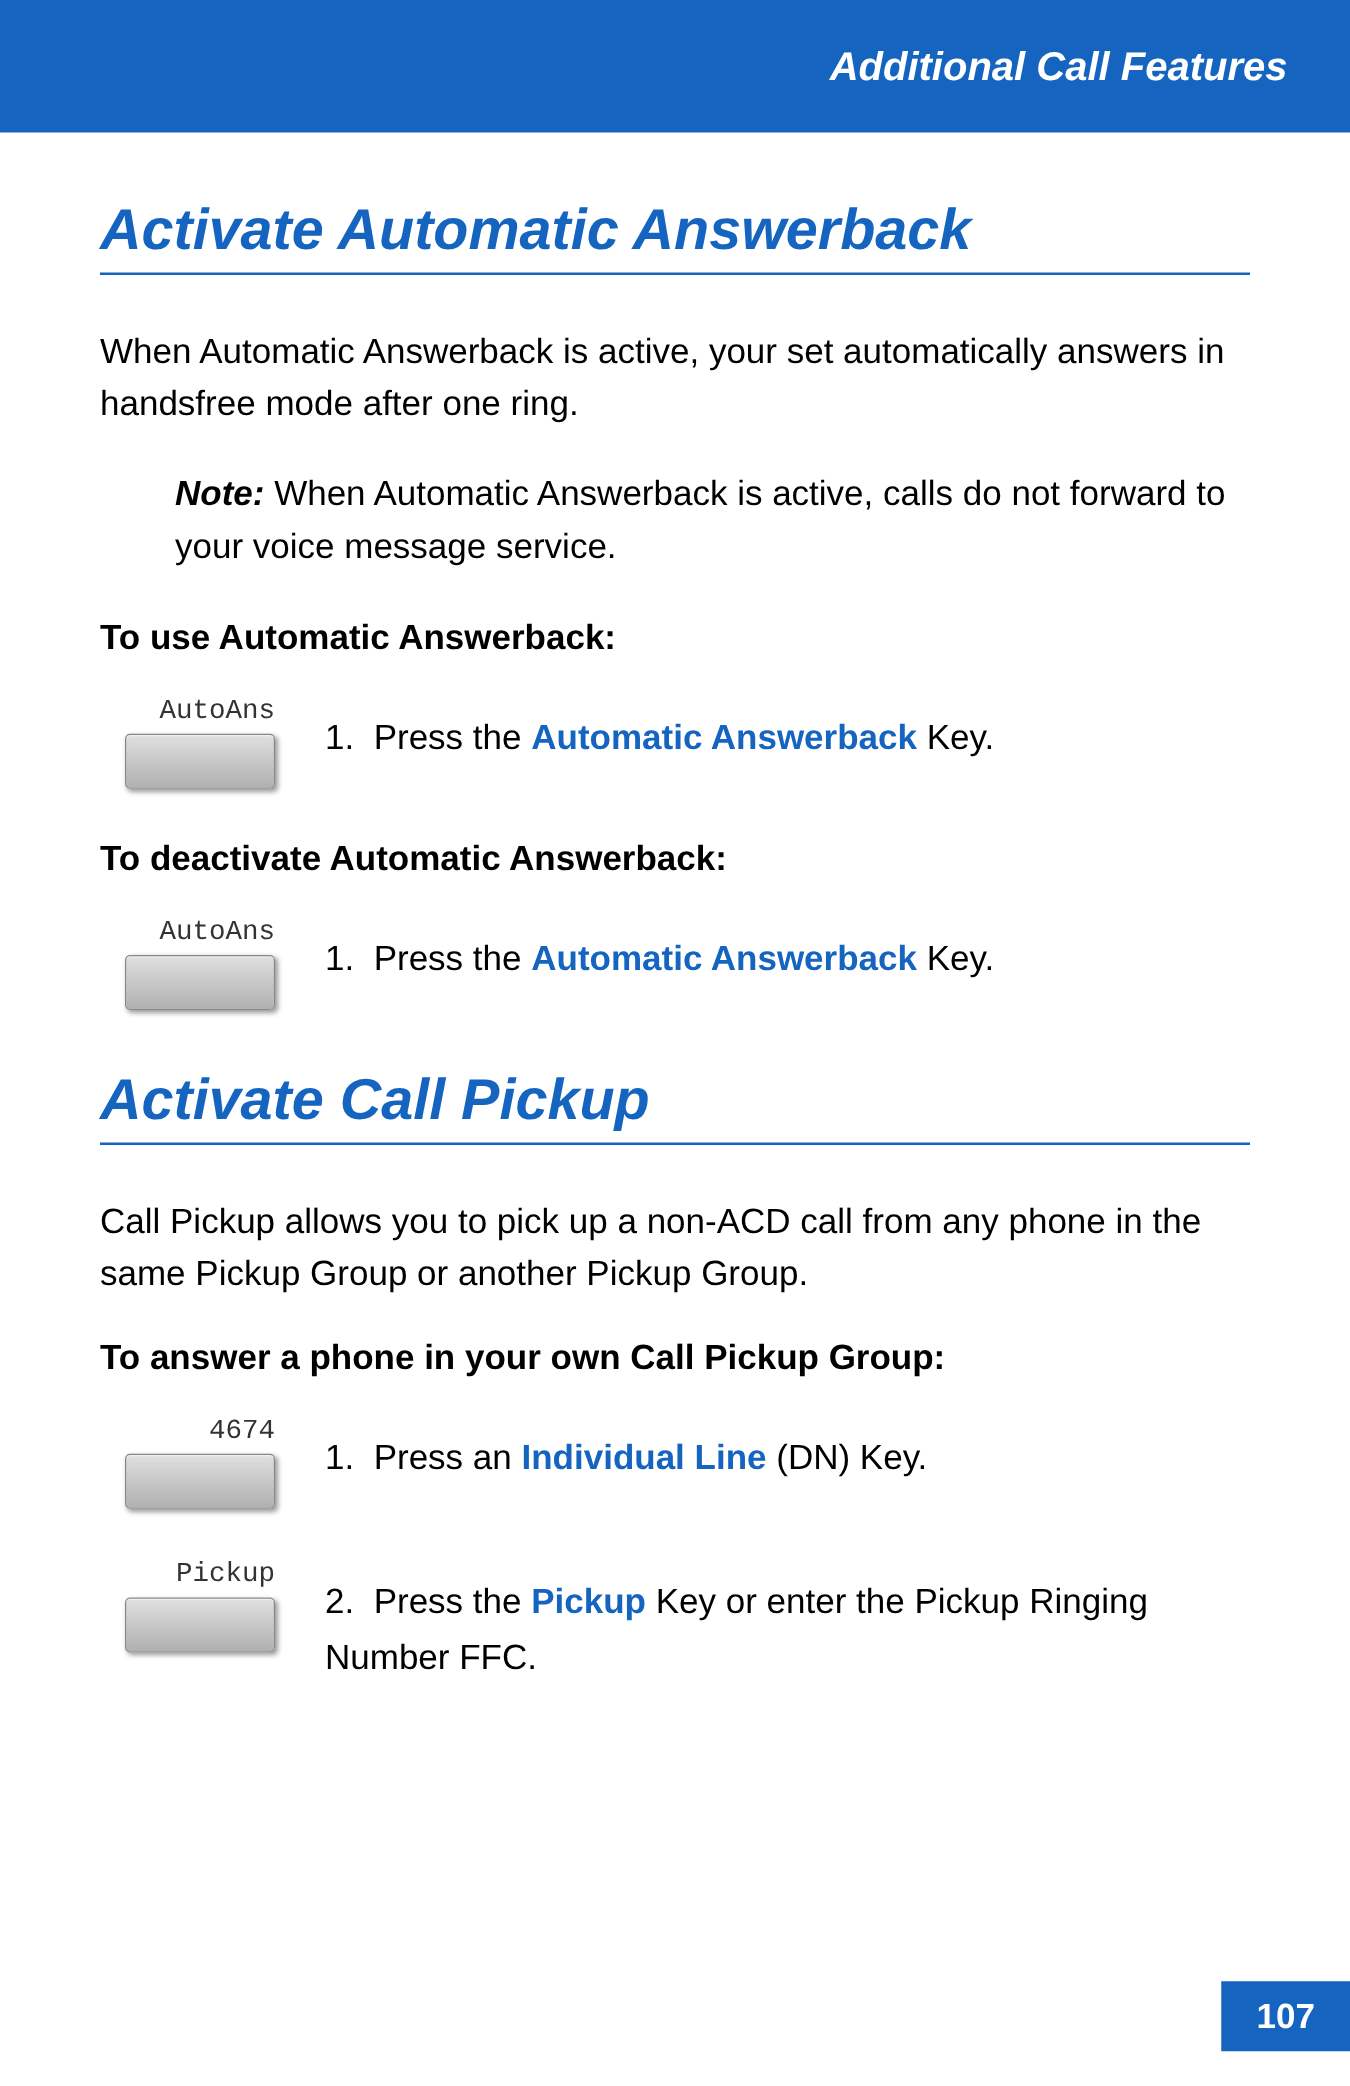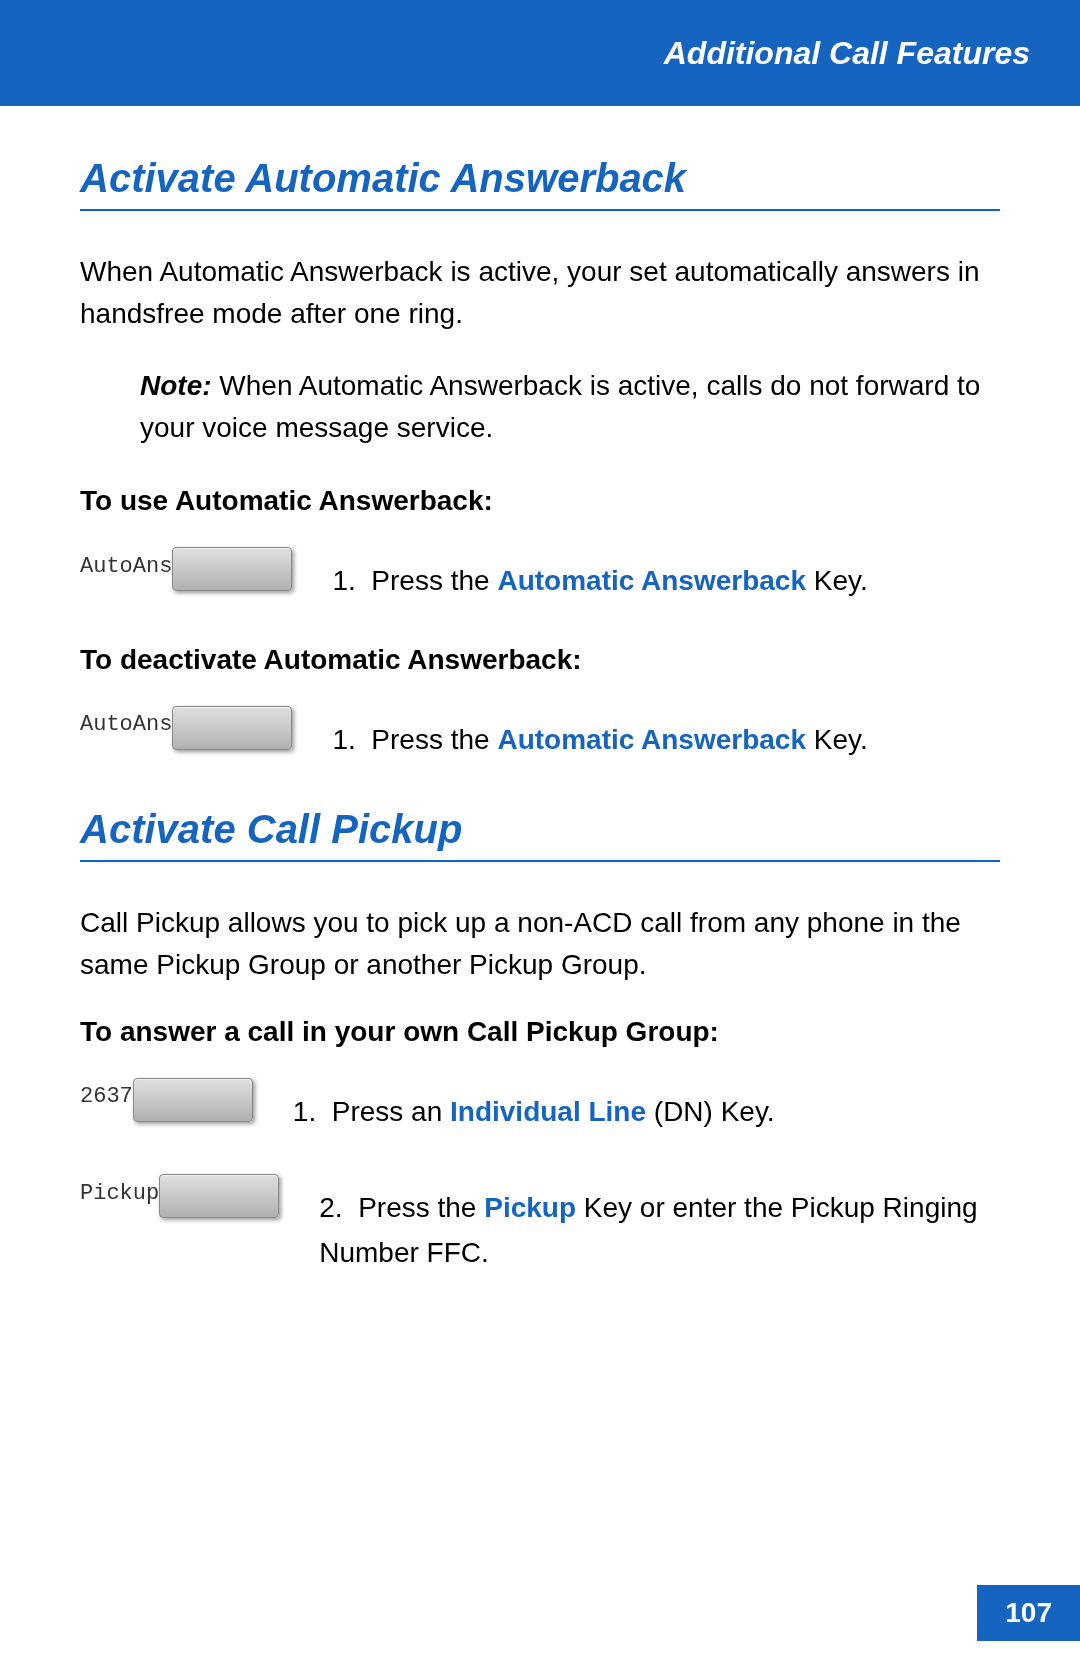--- a/index.html
+++ b/index.html
@@ -30,21 +30,21 @@
       font-size: 32px;
       font-style: italic;
     }
 
     .page-content {
       padding: 50px 80px 80px 80px;
     }
 
     .section-title {
       color: #1565c0;
-      font-size: 40px;
+      font-size: 46px;
       font-weight: bold;
       font-style: italic;
       margin-bottom: 8px;
     }
 
     .section-divider {
       border: none;
       border-top: 2px solid #1565c0;
       margin-bottom: 40px;
     }
@@ -76,22 +76,22 @@
 
     .instruction-row {
       display: flex;
       align-items: flex-start;
       margin-bottom: 40px;
       gap: 40px;
     }
 
     .key-button-container {
       display: flex;
-      flex-direction: row;
-      align-items: center;
+      flex-direction: column;
+      align-items: flex-end;
       min-width: 140px;
     }
 
     .key-label {
       font-size: 22px;
       color: #333;
       margin-bottom: 6px;
       font-family: 'Courier New', monospace;
     }
 
@@ -176,25 +176,25 @@
       <span class="step-number">1.&nbsp;&nbsp;</span><span>Press the </span><span class="link-blue">Automatic Answerback</span><span> Key.</span>
     </div>
   </div>
 
   <div class="section-gap">
     <h1 class="section-title">Activate Call Pickup</h1>
     <hr class="section-divider">
 
     <p class="section-intro">Call Pickup allows you to pick up a non-ACD call from any phone in the same Pickup Group or another Pickup Group.</p>
 
-    <p class="subsection-heading">To answer a call in your own Call Pickup Group:</p>
+    <p class="subsection-heading">To answer a phone in your own Call Pickup Group:</p>
 
     <div class="instruction-row">
       <div class="key-button-container">
-        <span class="key-label">2637</span>
+        <span class="key-label">4674</span>
         <div class="key-button"></div>
       </div>
       <div class="instruction-text">
         <span class="step-number">1.&nbsp;&nbsp;</span><span>Press an </span><span class="link-blue">Individual Line</span><span> (DN) Key.</span>
       </div>
     </div>
 
     <div class="instruction-row">
       <div class="key-button-container">
         <span class="key-label">Pickup</span>

